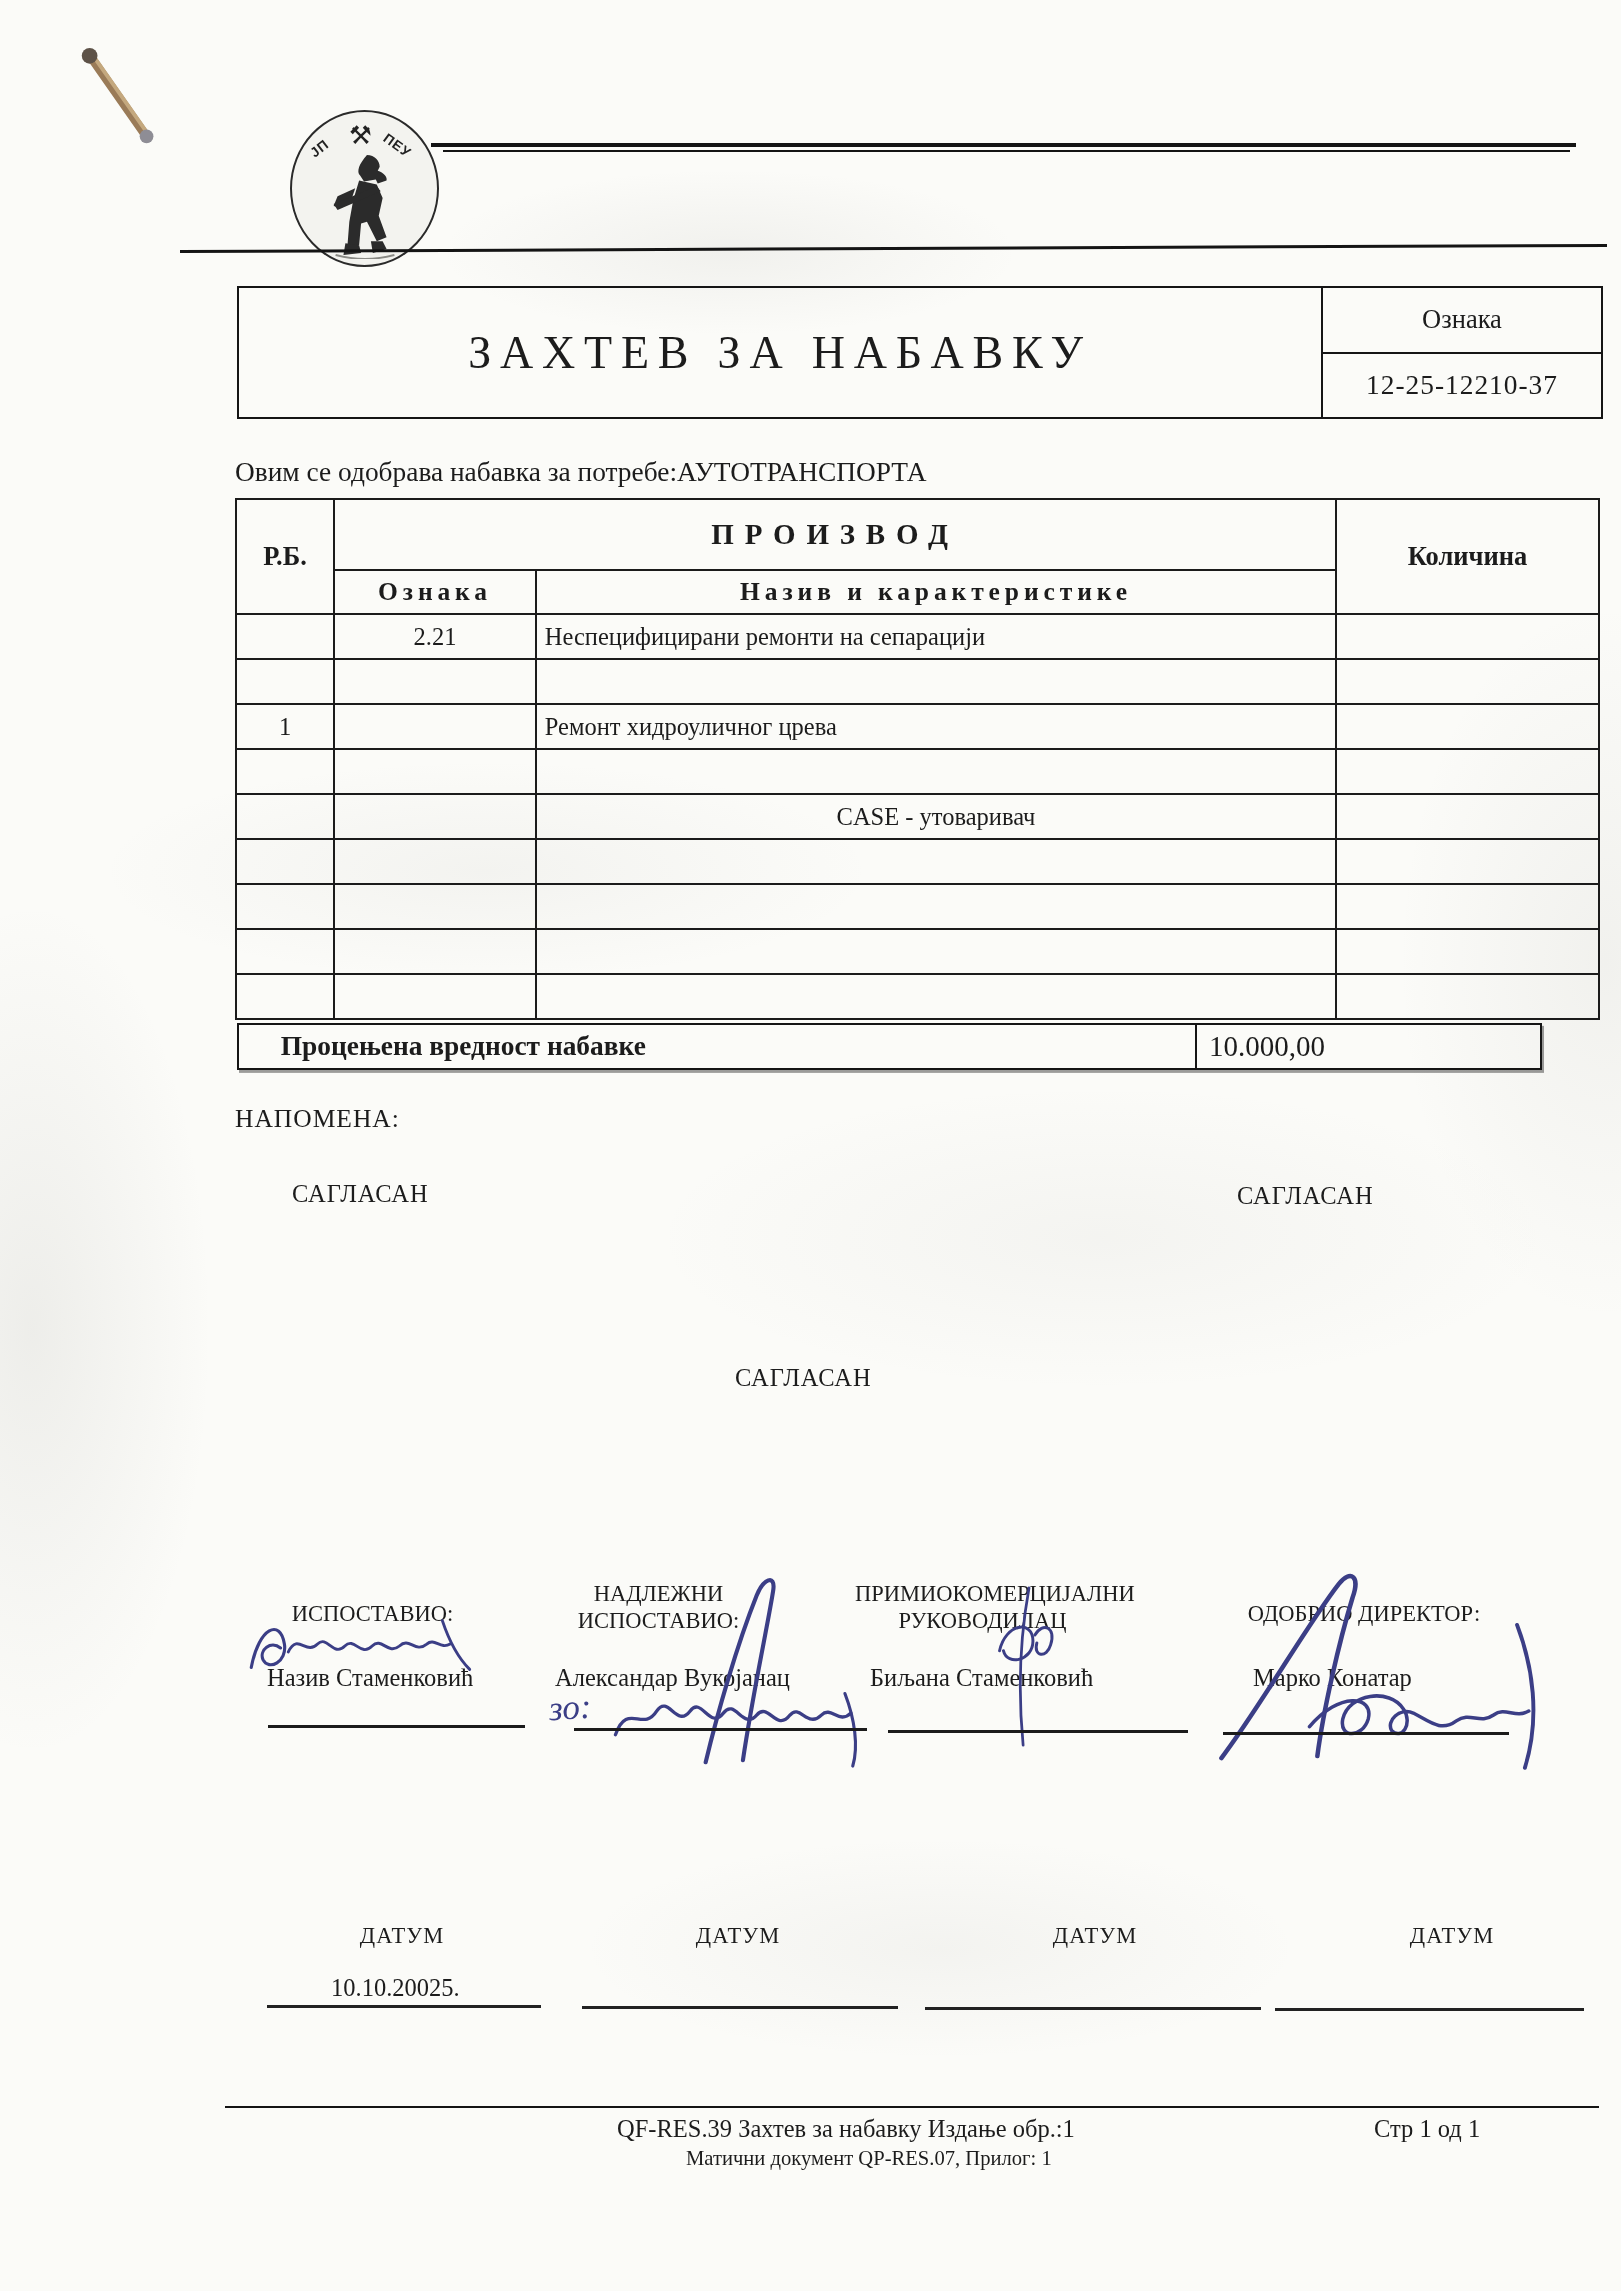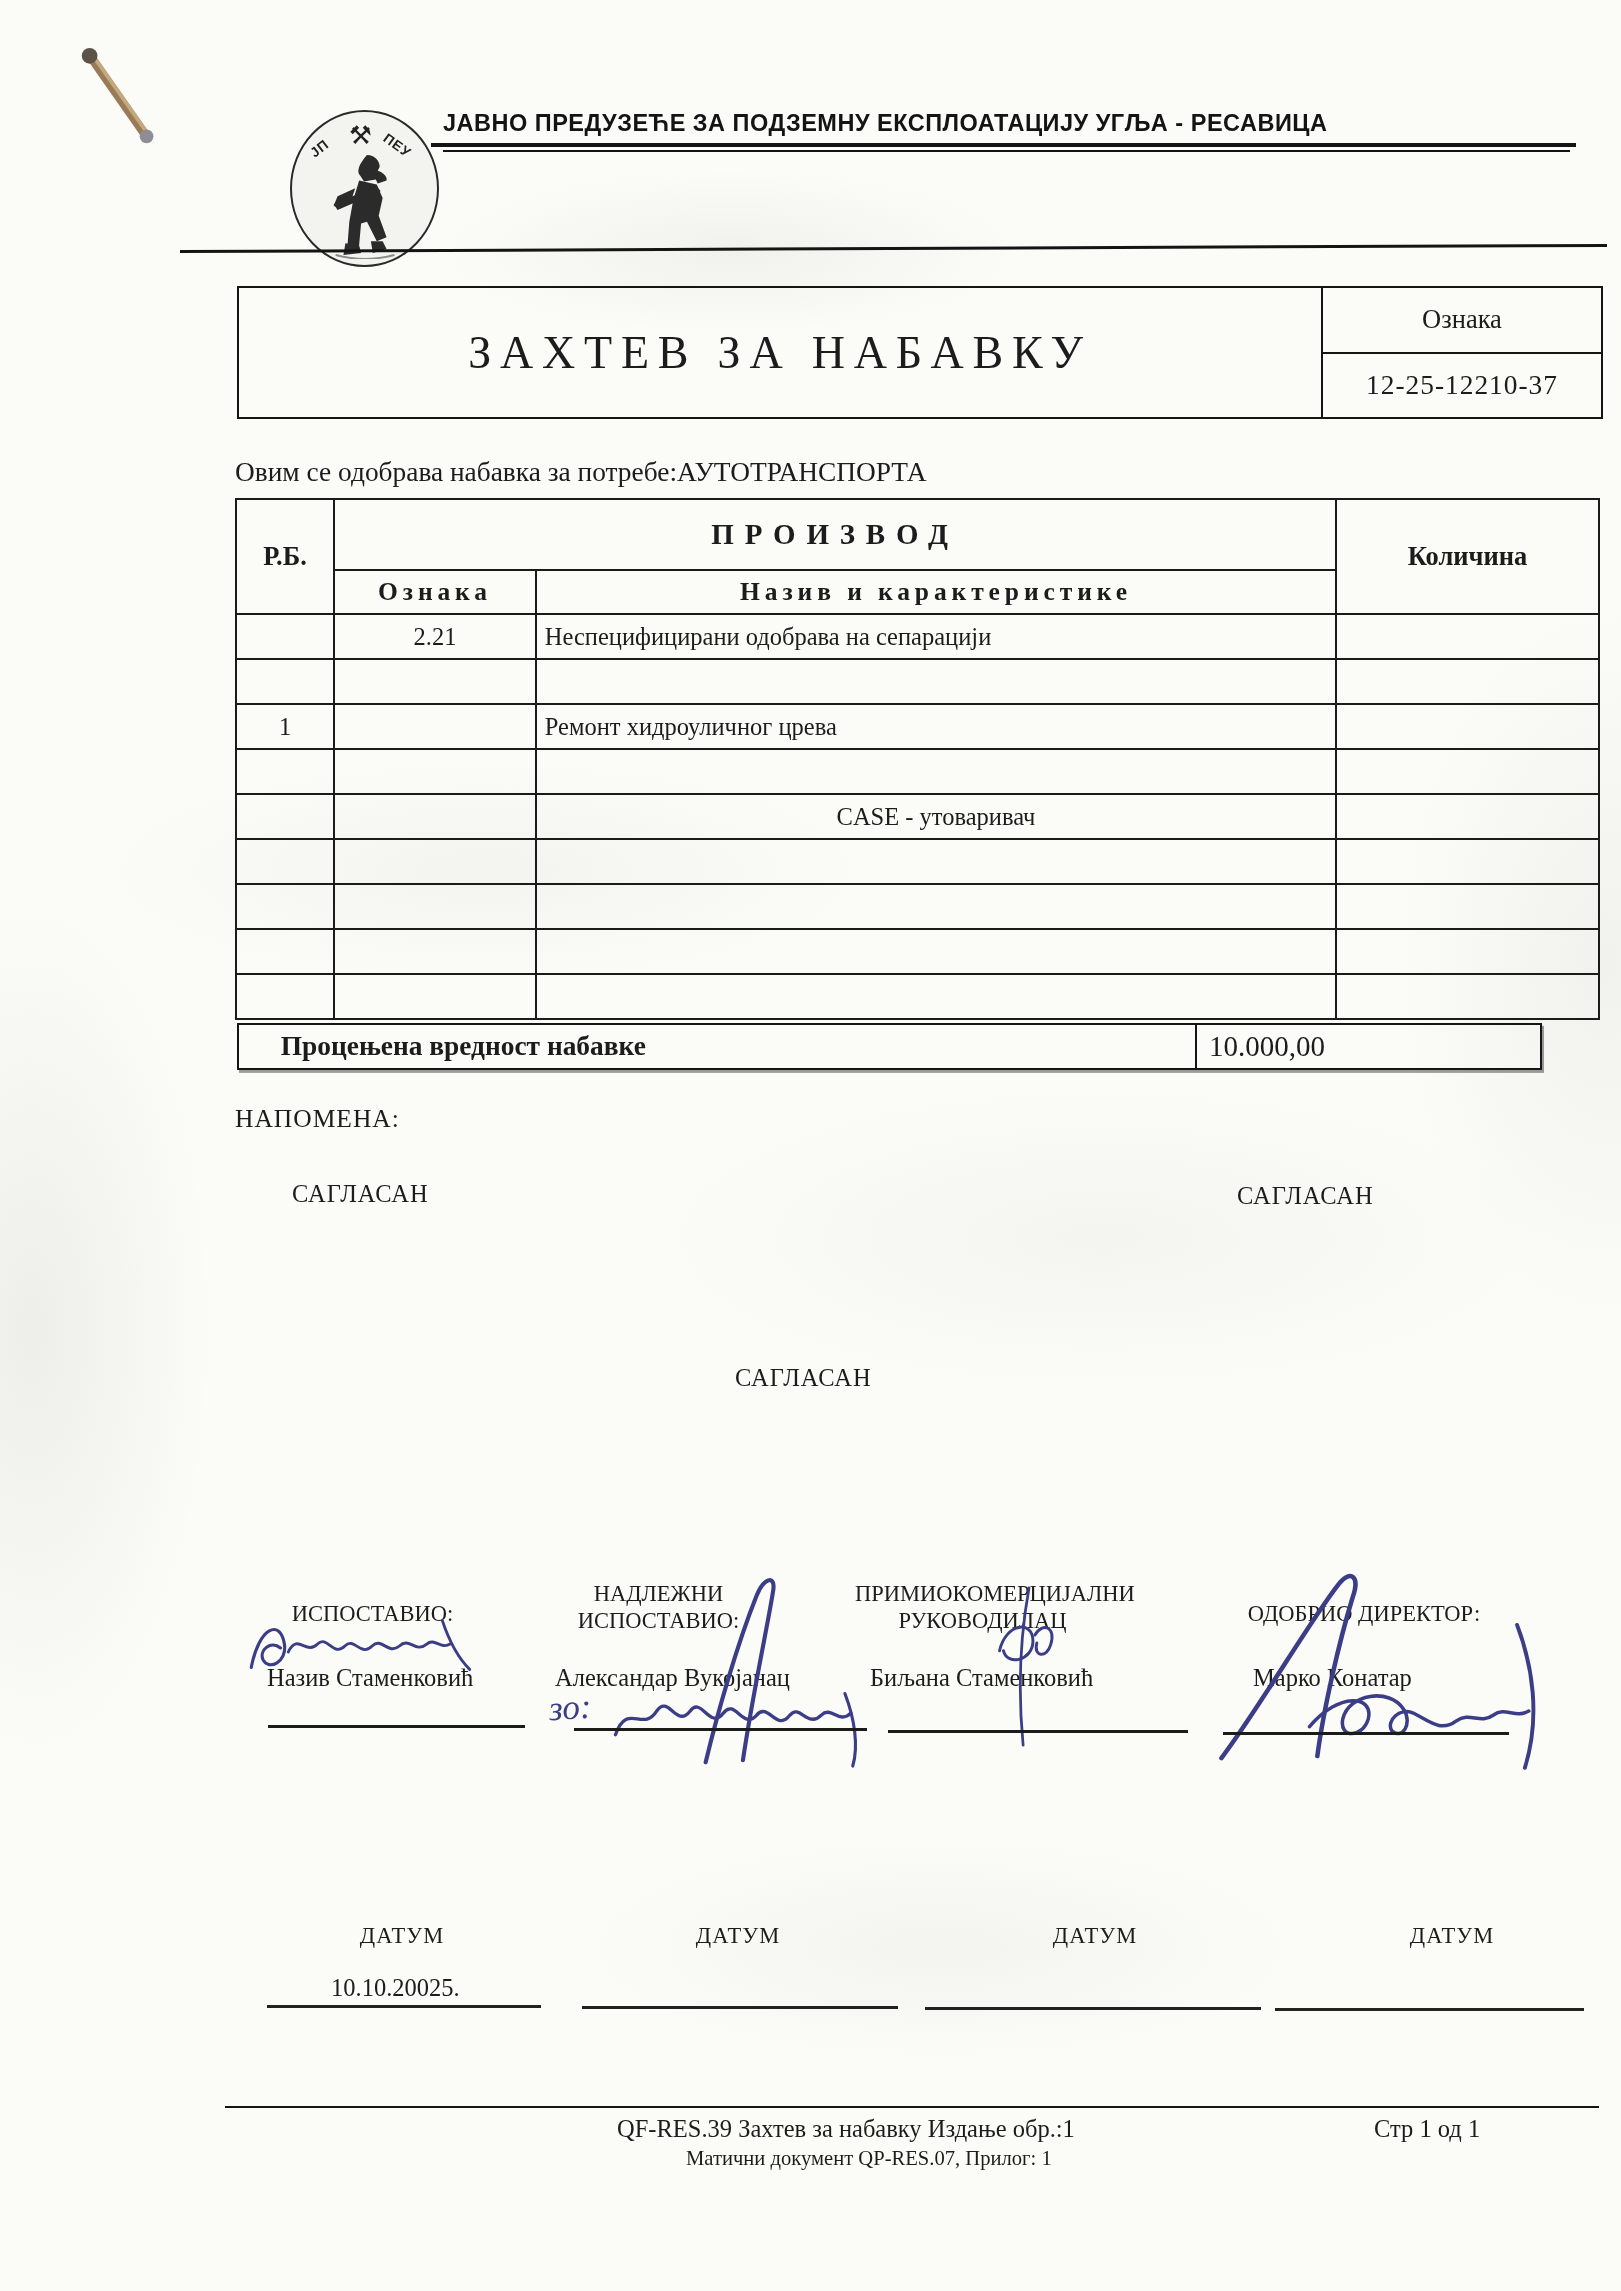--- a/index.html
+++ b/index.html
@@ -115,21 +115,20 @@
     <svg class="abs" style="left:23.5px;top:37px;" width="98" height="110" viewBox="0 0 100 112">
       <path fill="#2b2b2b" d="M52 6 c8 0 13 6 13 12 l-2 4 c6 2 10 6 9 10 l-9 3 -2 -4 -12 2 -4 -6 c-4 -4 -1 -12 7 -21 z"></path>
       <path fill="#2b2b2b" d="M44 32 l18 4 6 14 -4 18 8 22 -10 4 -10 -20 -6 2 -2 22 -12 2 2 -26 4 -22 z"></path>
       <path fill="#2b2b2b" d="M40 40 l-18 8 -4 10 8 2 10 -8 z"></path>
       <path fill="#2b2b2b" d="M18 56 l44 -18 4 5 -44 19 z"></path>
       <path fill="#2b2b2b" d="M30 96 l14 2 2 8 -18 2 z M56 94 l12 0 4 8 -14 4 z"></path>
       <path fill="none" stroke="#8a8a85" stroke-width="2" d="M20 108 q 30 8 60 0"></path>
     </svg>
   </div>
 
-  <div class="abs company-name nowrap" style="left:443px;top:110px;">ЈАВНО ПРЕДУЗЕЋЕ ЗА ПОДЗЕМНУ ЕКСПЛОАТАЦИЈУ УГЉА - РЕСАВИЦА</div>
   <div class="abs rule" style="left:431px;top:143px;width:1145px;height:3.9px;"></div>
   <div class="abs rule" style="left:443px;top:150px;width:1127px;height:1.5px;"></div>
   <div class="abs rule" style="left:180px;top:247px;width:1427px;height:2.5px;transform:rotate(-0.25deg);"></div>
 
   <div class="abs title-box" style="left:237px;top:286px;width:1362px;height:129px;">
     <div class="title-cell">
       <span class="page-title">ЗАХТЕВ ЗА НАБАВКУ</span>
     </div>
     <div class="code-col">
       <div class="code-top">Ознака</div>
@@ -152,21 +151,21 @@
       <th class="h-product" colspan="2">ПРОИЗВОД</th>
       <th class="h-qty" rowspan="2">Количина</th>
     </tr>
     <tr style="height:44px;">
       <th class="h-code">Ознака</th>
       <th class="h-name">Назив и карактеристике</th>
     </tr>
     <tr style="height:45px;margin-top:27px;">
       <td class="c-rb"></td>
       <td class="c-code">2.21</td>
-      <td class="c-name">Неспецифицирани одобрава на сепарацији</td>
+      <td class="c-name">Неспецифицирани ремонти на сепарацији</td>
       <td class="c-qty"></td>
     </tr>
     <tr style="height:45px;">
       <td class="c-rb"></td>
       <td class="c-code"></td>
       <td class="c-name"></td>
       <td class="c-qty"></td>
     </tr>
     <tr style="height:45px;">
       <td class="c-rb">1</td>

